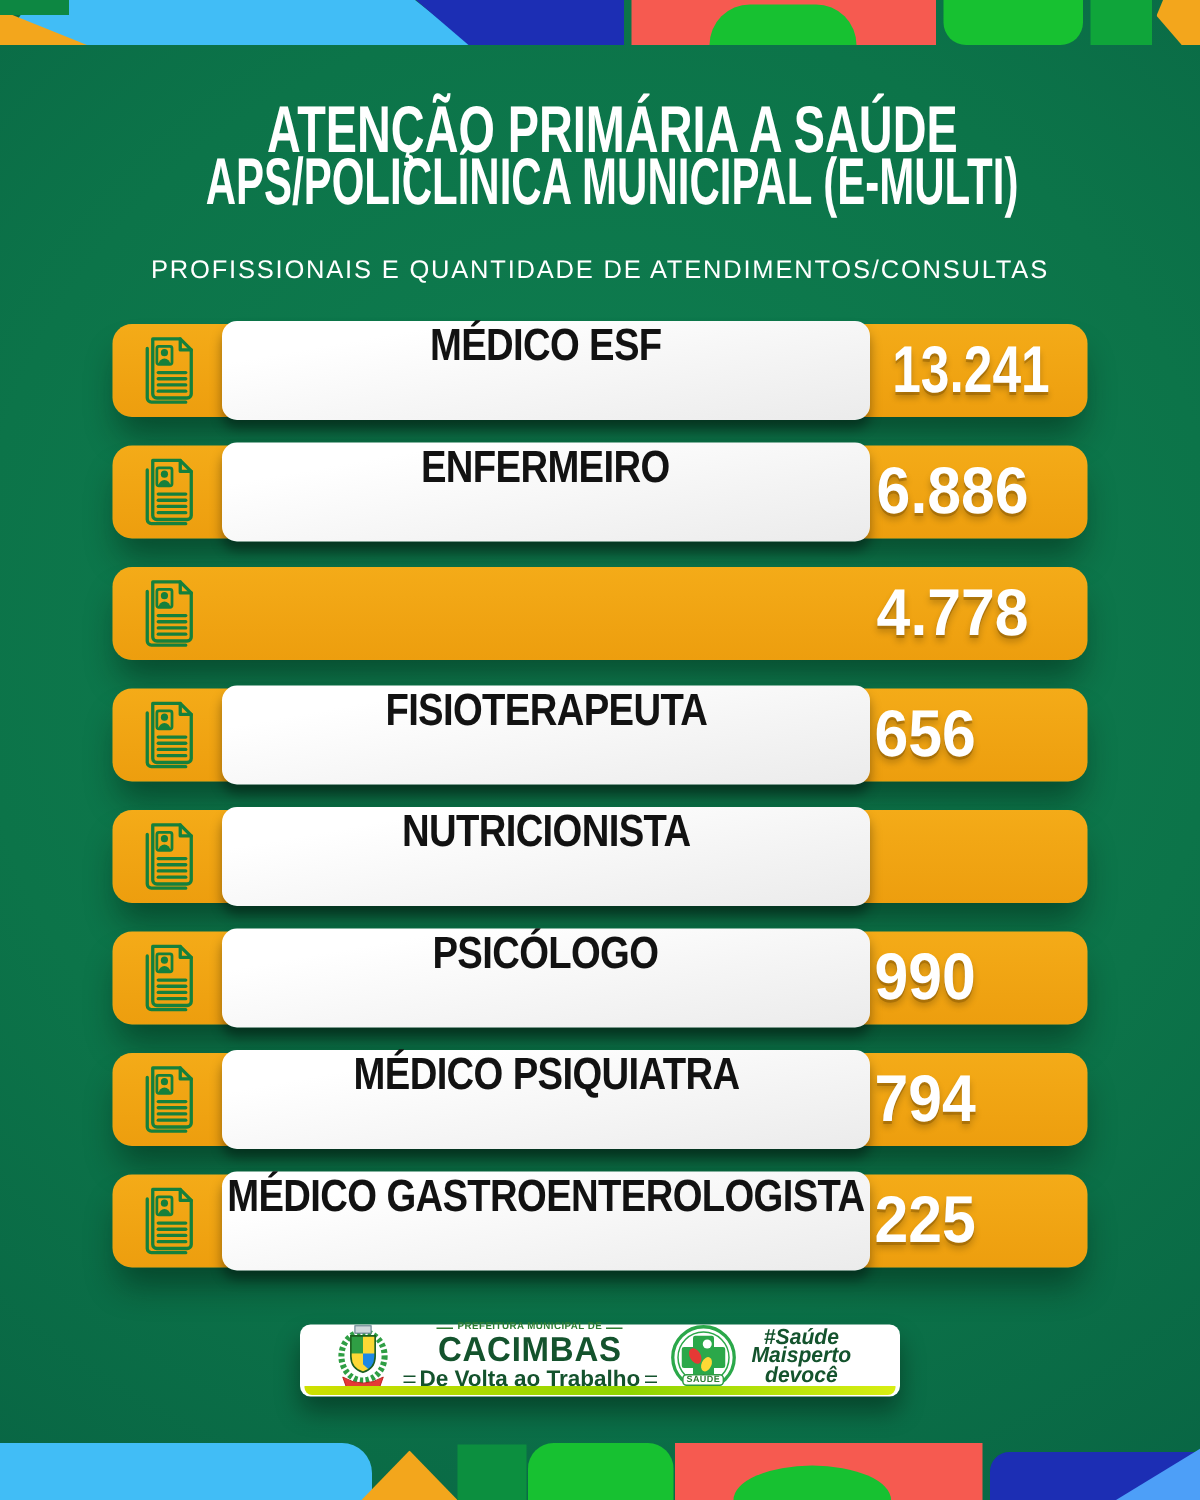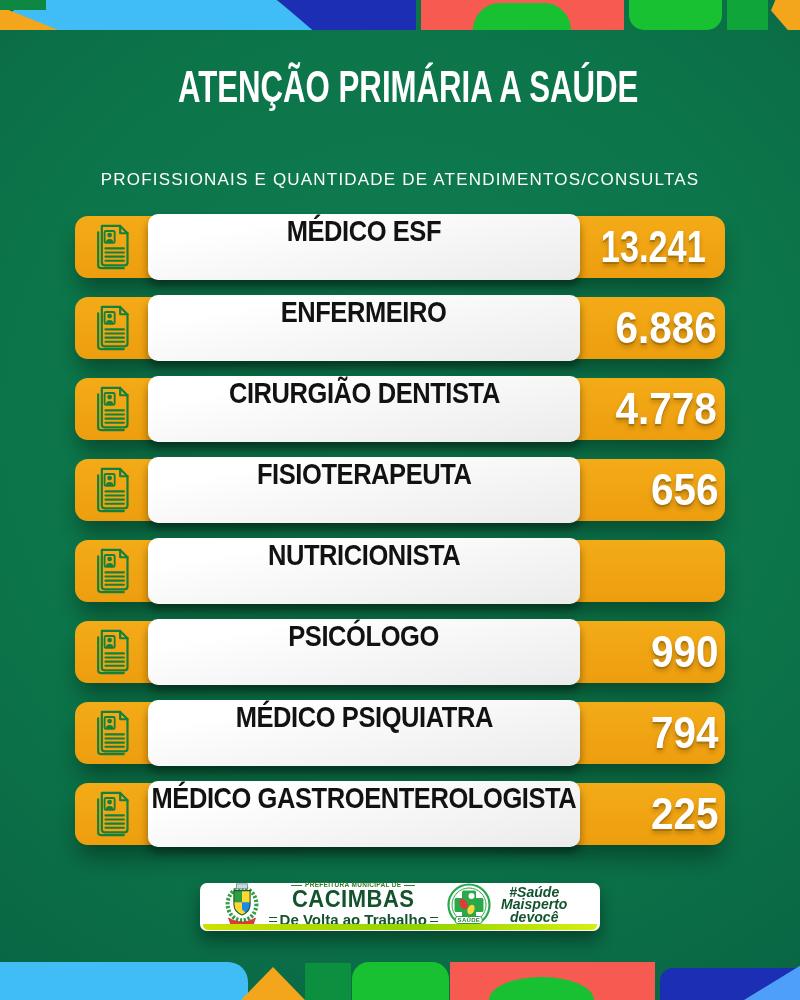--- a/index.html
+++ b/index.html
@@ -48,21 +48,21 @@
   .row{position:relative;height:62px;background:linear-gradient(180deg,#f4ab18,#ed9e0e);
     border-radius:13px;box-shadow:0 16px 22px -4px rgba(0,22,12,.45);}
   .doc-icon{position:absolute;left:14px;top:7px;width:44px;height:48px;}
   .pill{position:absolute;left:73px;top:-2px;width:432px;height:66px;
     background:linear-gradient(170deg,#ffffff 20%,#ebebeb 100%);
     border-radius:10px;box-shadow:0 6px 8px rgba(0,0,0,.38);
     display:flex;align-items:flex-start;justify-content:center;}
   .label{font-weight:bold;font-size:30px;color:#121212;white-space:nowrap;
     display:inline-block;transform:scaleX(.85);letter-spacing:-.5px;}
   .value{position:absolute;left:505px;right:4px;top:0;bottom:0;
-    display:flex;align-items:center;justify-content:flex-end;}
+    display:flex;align-items:center;justify-content:flex-start;}
   .value>span{display:inline-block;color:#fff;font-weight:bold;font-size:44px;white-space:nowrap;
     transform:scaleX(.92);text-shadow:0 2px 0 rgba(130,85,0,.45),0 4px 5px rgba(0,0,0,.22);}
   .value.narrow>span{transform:scaleX(.78);}
   
   .footer-bar{position:absolute;left:200px;top:883px;width:400px;height:48px;background:#fff;
     border-radius:7px;box-shadow:0 10px 16px rgba(0,10,5,.4);
     display:flex;align-items:center;justify-content:center;gap:9px;padding:0 8px 5px 0;
     box-sizing:border-box;}
   .footer-strip{position:absolute;left:3px;right:3px;bottom:1px;height:6px;border-radius:0 0 5px 5px;
     background:linear-gradient(90deg,#cfe000,#8fd400 55%,#d8ee12);}
@@ -126,20 +126,21 @@
   <div class="shape s-t-gcorner"></div>
   <div class="shape s-t-db"></div>
   <div class="shape s-t-red"></div>
   <div class="shape s-t-dome"></div>
   <div class="shape s-t-grsq"></div>
   <div class="shape s-t-g2"></div>
   <div class="shape s-t-or"></div>
 
   <div class="hdr">
     <span class="t-line t1"><span>ATENÇÃO PRIMÁRIA A SAÚDE</span></span>
+    <span class="t-line t2"><span>APS/POLICLÍNICA MUNICIPAL (E-MULTI)</span></span>
   </div>
   <div class="subtitle">PROFISSIONAIS E QUANTIDADE DE ATENDIMENTOS/CONSULTAS</div>
 
   <div class="rows">
 
     <div class="row">
       <svg class="doc-icon">
           <use href="#sym-doc"></use>
         </svg>
       <div class="pill">
@@ -159,23 +160,20 @@
       </div>
       <div class="value">
           <span>6.886</span>
         </div>
     </div>
 
     <div class="row">
       <svg class="doc-icon">
           <use href="#sym-doc"></use>
         </svg>
-      <div class="pill">
-        <span class="label">CIRURGIÃO DENTISTA</span>
-      </div>
       <div class="value">
           <span>4.778</span>
         </div>
     </div>
 
     <div class="row">
       <svg class="doc-icon">
           <use href="#sym-doc"></use>
         </svg>
       <div class="pill">

